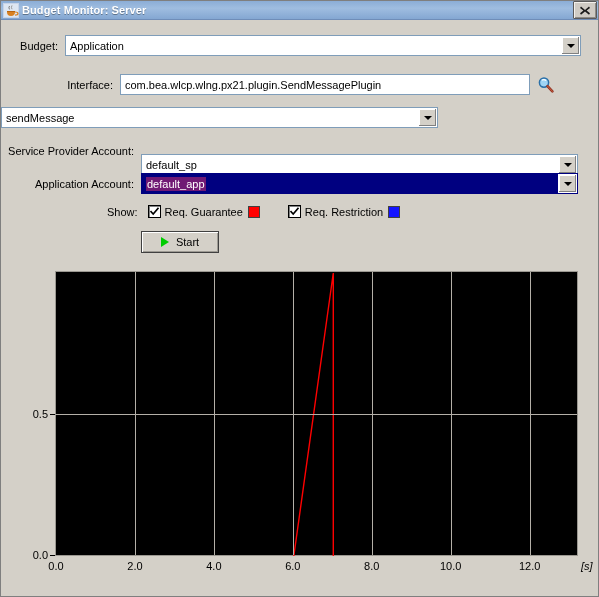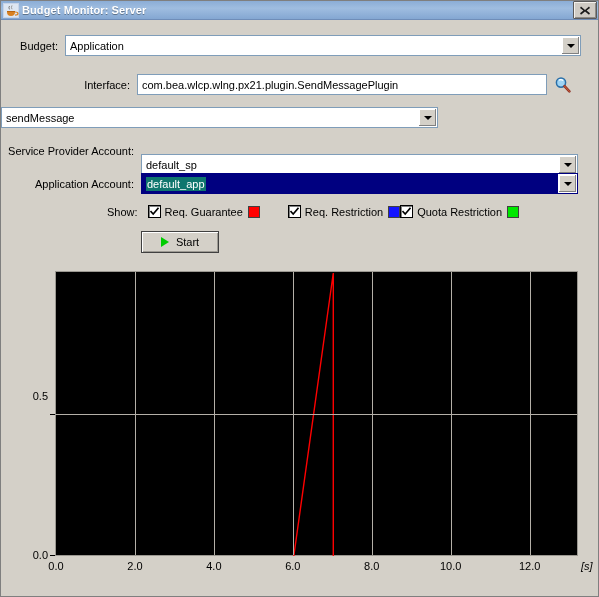--- a/index.html
+++ b/index.html
@@ -123,21 +123,21 @@
     border-top: 4px solid #000000;
   }
   .combo.selected {
     border: 1px solid #000080;
   }
   .combo.selected .val {
     background: #000080;
     color: #ffffff;
   }
   .combo.selected .val span.sel-text {
-    background: #0f766e;
+    background: #701a75;
     padding: 1px 1px;
   }
 
   .textfield {
     height: 21px;
     background: #ffffff;
     border: 1px solid #7f9db9;
     box-sizing: border-box;
     display: flex;
     align-items: center;
@@ -312,21 +312,21 @@
       <div class="field-label" style="width:64px;">Budget:</div>
       <div class="combo" style="width:516px;">
         <div class="val">Application</div>
         <div class="arrow-btn">
           <span class="arrow-down"></span>
         </div>
       </div>
     </div>
 
     <div class="row" style="left:0px; top:54px; width:597px;">
-      <div class="field-label" style="width:136px;">Interface:</div>
+      <div class="field-label" style="width:119px;">Interface:</div>
       <div class="textfield" style="width:410px;">com.bea.wlcp.wlng.px21.plugin.SendMessagePlugin</div>
       <div class="search-icon-btn">
         <svg width="18" height="18" viewBox="0 0 18 18">
           <circle cx="7" cy="6.6" r="4.6" fill="#9fd4f5" stroke="#2a6fa8" stroke-width="1.5"></circle>
           <path d="M5 4.2 q2 -1.4 4 0.4" fill="none" stroke="#ffffff" stroke-width="1.2"></path>
           <path d="M10.5 10.2 L15.4 15.3" stroke="#8a2c20" stroke-width="2.6" stroke-linecap="round"></path>
           <path d="M10.5 10.2 L15.4 15.3" stroke="#c05a3a" stroke-width="1.1" stroke-linecap="round"></path>
         </svg>
       </div>
     </div>
@@ -378,29 +378,20 @@
       <div class="chk-group" style="">
         <span class="checkbox">
           <svg width="9" height="9" viewBox="0 0 9 9">
               <path d="M0.5 4 L3.2 7 L8.5 0.8" fill="none" stroke="#000000" stroke-width="1.6"></path>
             </svg>
         </span>
         <span class="chk-label">Req. Restriction</span>
         <span class="swatch" style="background:#1414ff;"></span>
       </div>
 
-      <div class="chk-group">
-        <span class="checkbox">
-          <svg width="9" height="9" viewBox="0 0 9 9">
-              <path d="M0.5 4 L3.2 7 L8.5 0.8" fill="none" stroke="#000000" stroke-width="1.6"></path>
-            </svg>
-        </span>
-        <span class="chk-label">Quota Restriction</span>
-        <span class="swatch" style="background:#00e800;"></span>
-      </div>
     </div>
 
     <div class="start-btn" style="left:140px; top:211px;">
       <span class="play"></span>
       <span>Start</span>
     </div>
   </div>
 
   <div class="chart-wrap" style="left:0; top:0; width:599px; height:597px;">
     <div class="plot" id="plot" style="left:54px; top:270px; width:523px; height:285px;">
@@ -418,19 +409,19 @@
     <div id="axis-layer">
         <div class="tick-label-x" style="left: 55px; top: 559px;">0.0</div>
         <div class="tick-label-x" style="left: 133.939px; top: 559px;">2.0</div>
         <div class="tick-label-x" style="left: 212.879px; top: 559px;">4.0</div>
         <div class="tick-label-x" style="left: 291.818px; top: 559px;">6.0</div>
         <div class="tick-label-x" style="left: 370.758px; top: 559px;">8.0</div>
         <div class="tick-label-x" style="left: 449.697px; top: 559px;">10.0</div>
         <div class="tick-label-x" style="left: 528.636px; top: 559px;">12.0</div>
         <div class="tick-label-y" style="left: 6px; width: 41px; top: 554px;">0.0</div>
         <div class="tick-mark-y" style="left: 49px; top: 554px;"></div>
-        <div class="tick-label-y" style="left: 6px; width: 41px; top: 395px;">0.5</div>
+        <div class="tick-label-y" style="left: 6px; width: 41px; top: 413px;">0.5</div>
         <div class="tick-mark-y" style="left: 49px; top: 413px;"></div>
         <div class="unit-label" style="left: 580px; top: 559px;">[s]</div>
       </div>
   </div>
 
 </div>
 
 </body></html>

